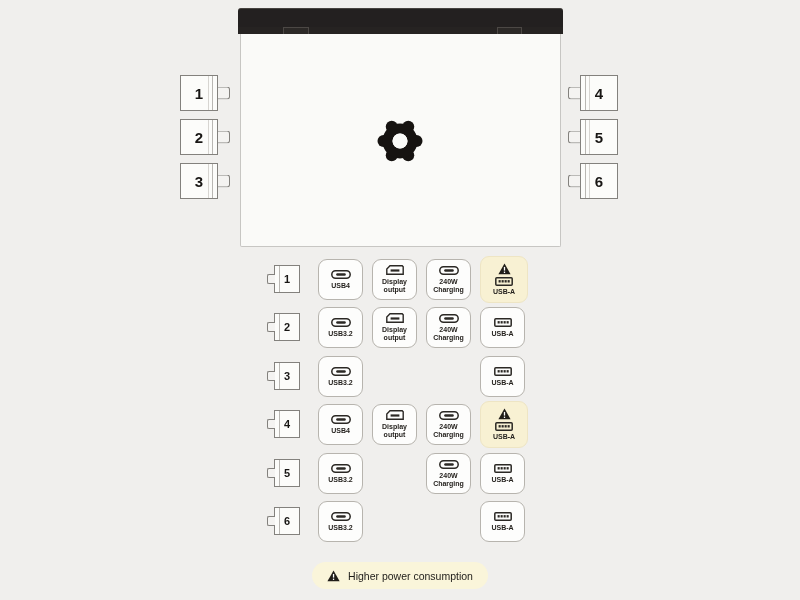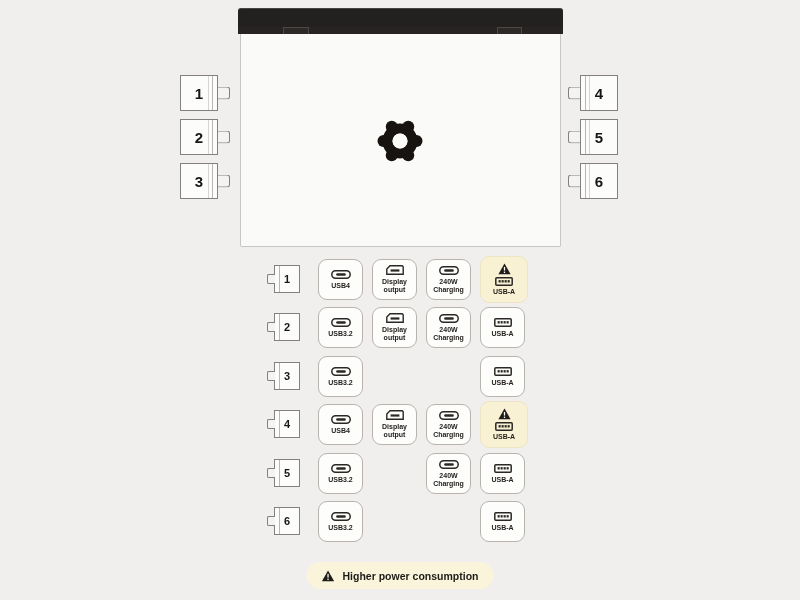--- a/index.html
+++ b/index.html
@@ -85,21 +85,21 @@
     width:48px;height:47px;background:#f8f1d3;border:1px solid #eee5c4;gap:2px;
   }
   .icn{display:flex;align-items:center;justify-content:center;line-height:0;}
 
   
   .legend{
     position:absolute;left:50%;top:562px;transform:translateX(-50%);
     height:27px;padding:0 15px;border-radius:14px;background:#faf5da;
     display:flex;align-items:center;gap:8px;white-space:nowrap;
   }
-  .legend .legend-text{font-size:10.5px;font-weight:bold;color:#1d1b18;text-align:center;}
+  .legend .legend-text{font-size:10.5px;font-weight:normal;color:#1d1b18;text-align:center;}
 </style>
 </head>
 <body>
 
 <div id="stage">
 
   <div class="lid"></div>
   <div class="hinge">
     <div class="hinge-block hb-left"></div>
     <div class="hinge-block hb-right"></div>

